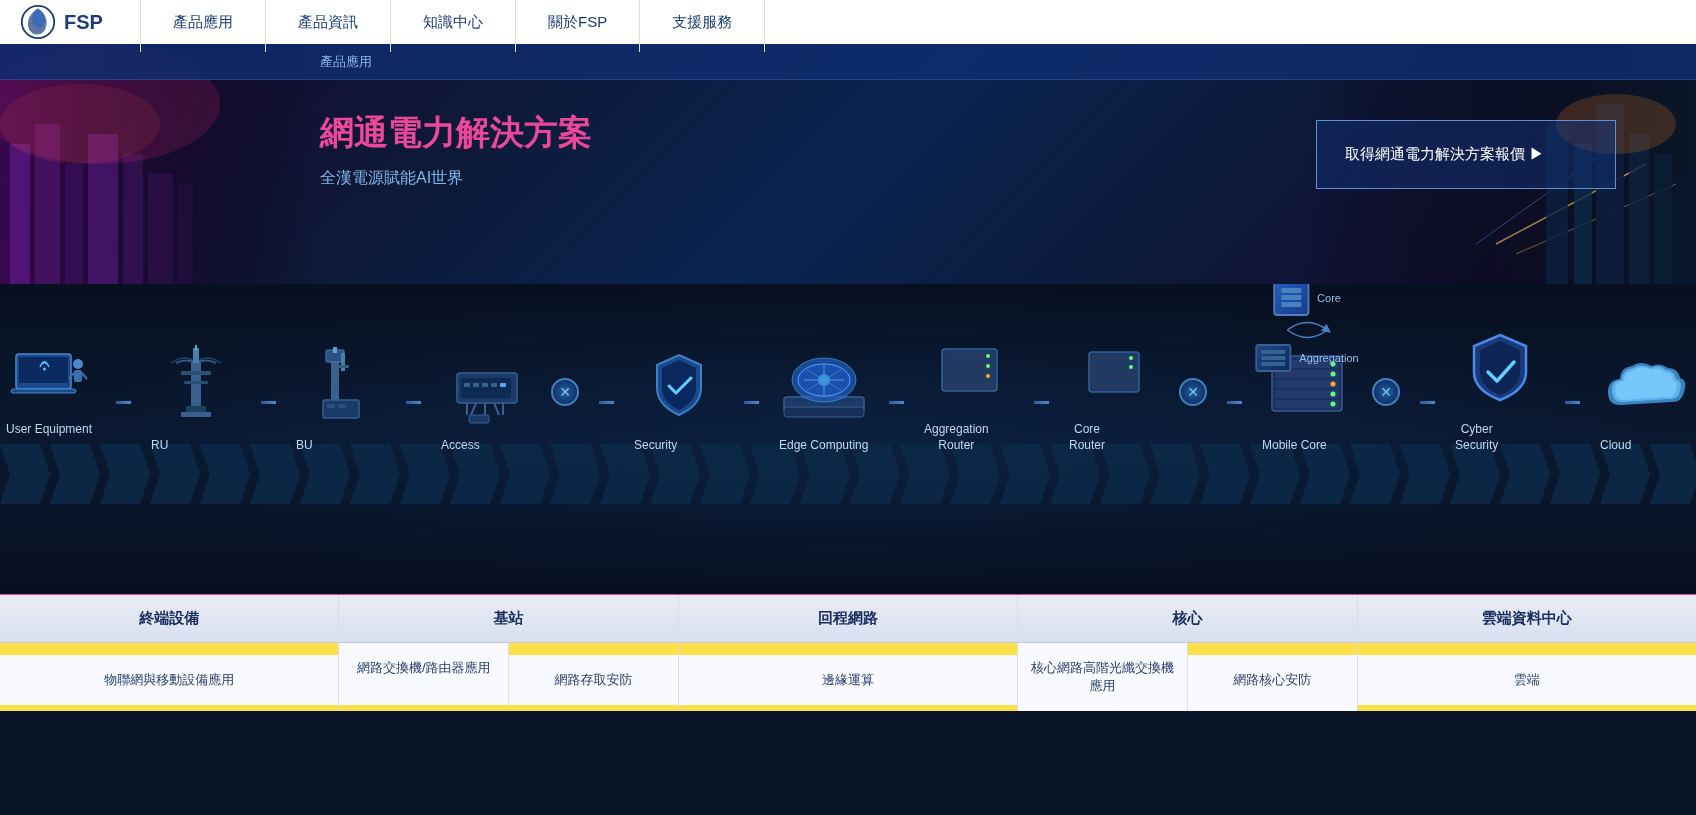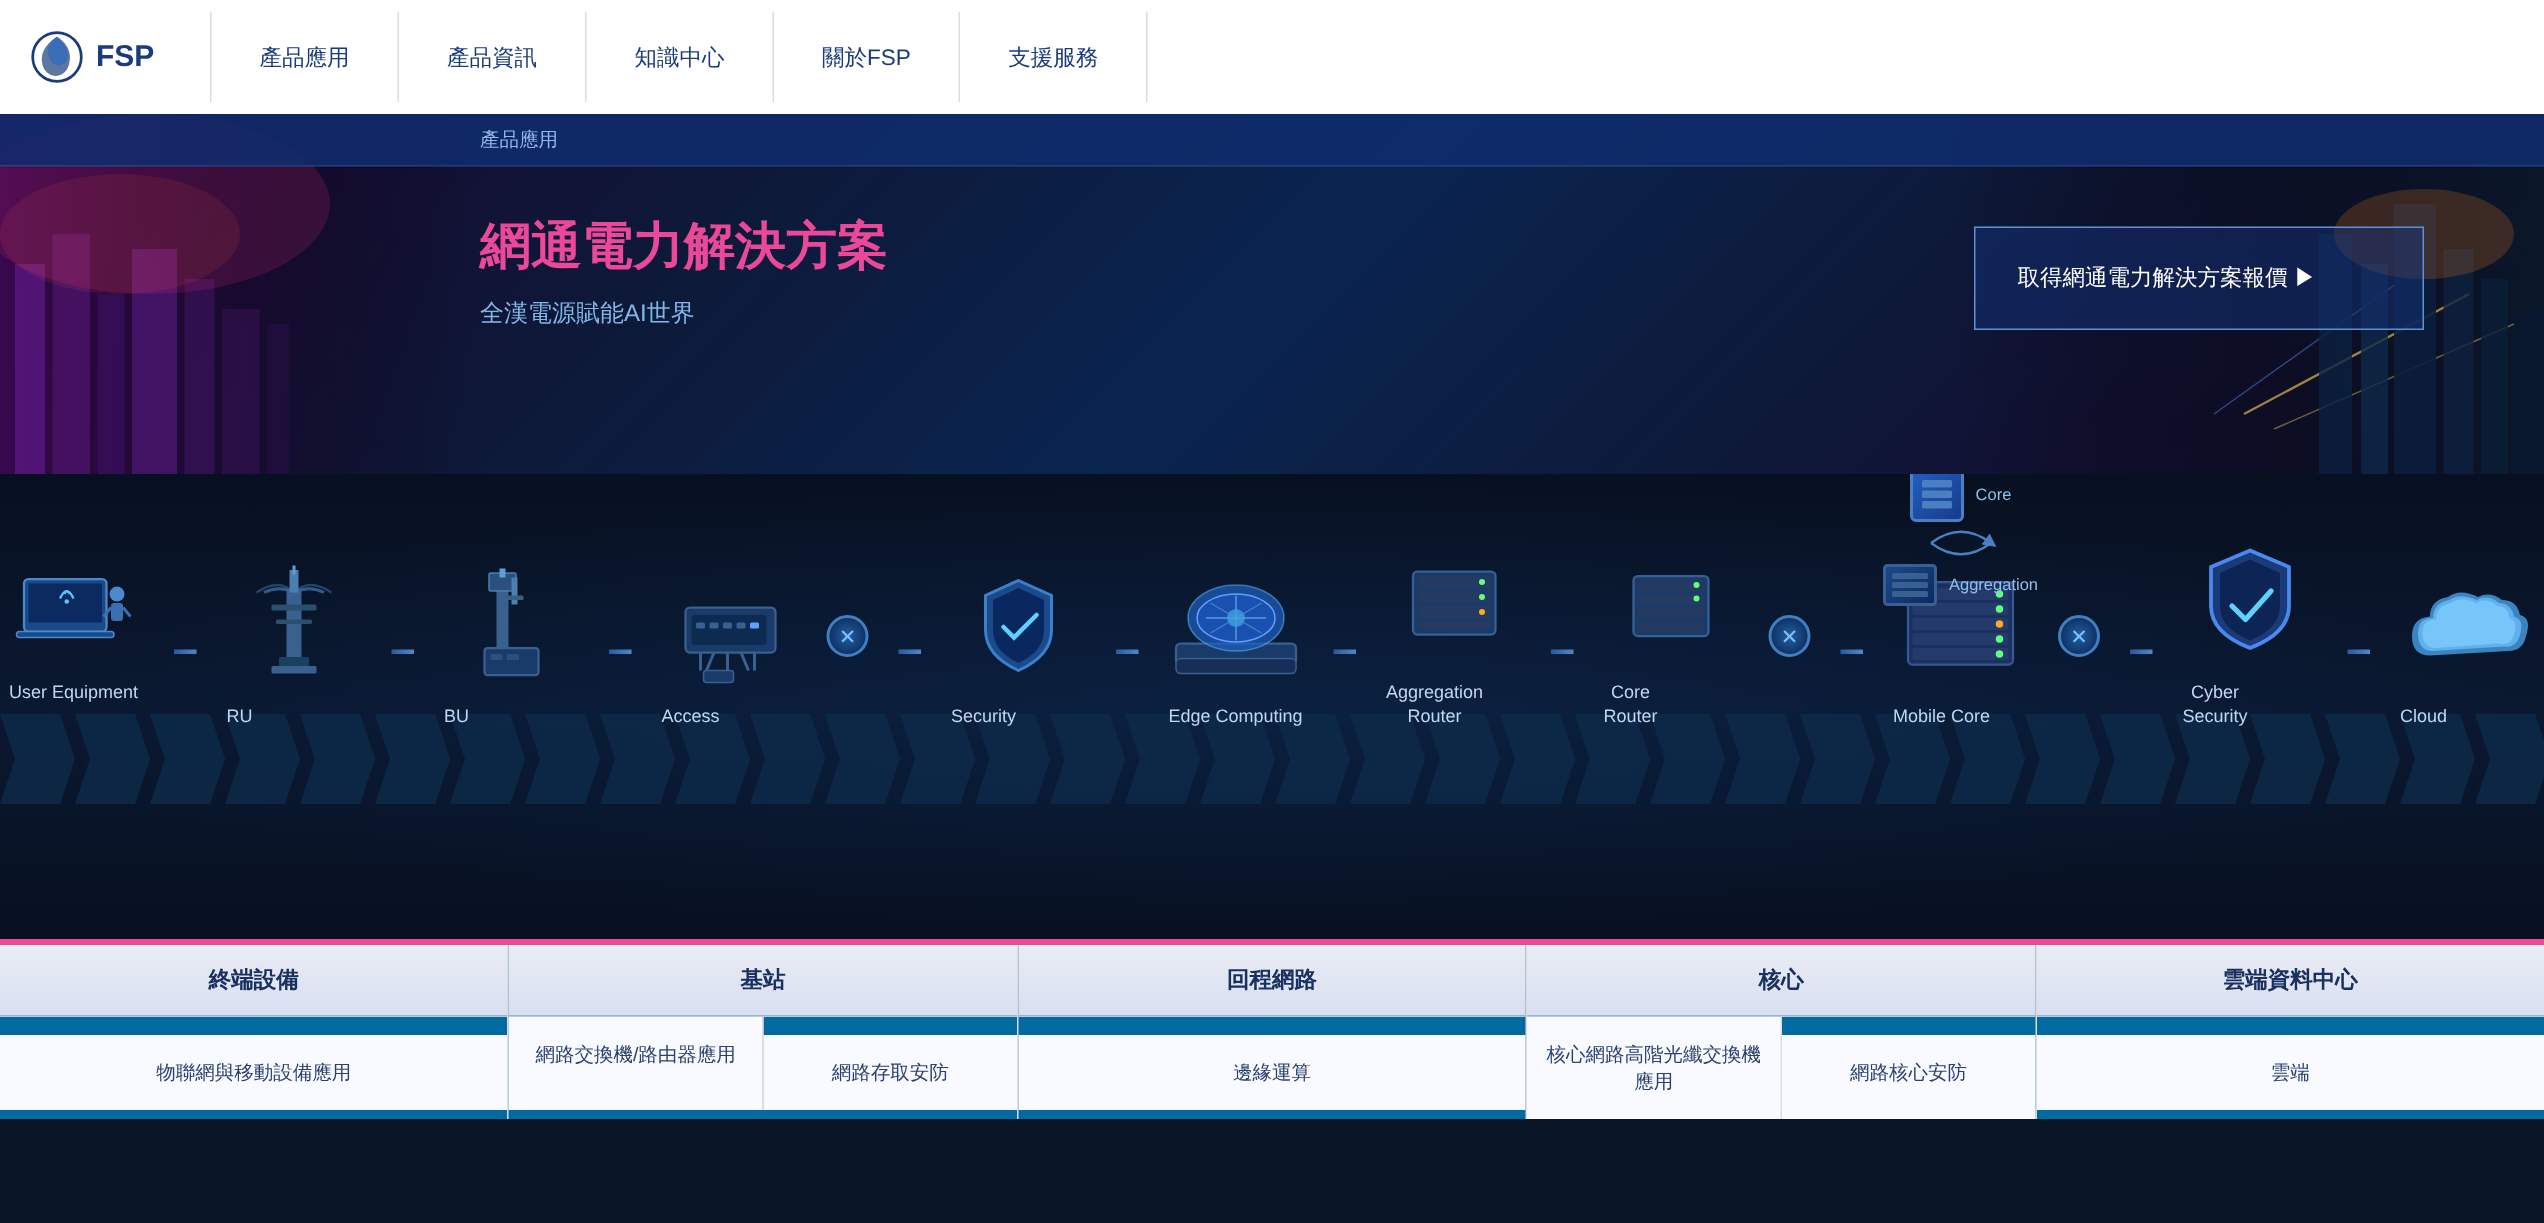--- a/index.html
+++ b/index.html
@@ -3,21 +3,21 @@
   <meta charset="utf-8">
   <style>
     * { margin: 0; padding: 0; box-sizing: border-box; }
     body { font-family: 'Microsoft JhengHei', 'PingFang TC', Arial, sans-serif; background: #0a1628; width: 1696px; overflow-x: hidden; }
 
     
     .navbar {
       background: #fff;
       display: flex;
       align-items: center;
-      height: 76px;
+      height: 44px;
       padding: 0 20px;
       position: relative;
       z-index: 10;
     }
     .logo-area {
       display: flex;
       align-items: center;
       gap: 8px;
       min-width: 120px;
     }
@@ -106,23 +106,23 @@
     .node-label {
       color: #c0d8f0;
       font-size: 12px;
       text-align: center;
       white-space: pre-line;
       line-height: 1.3;
     }
 
     
     .category-section {
-      background: #0369a1;
-      display: flex;
-      border-top: 4px solid #ec4899;
+      background: #fde047;
+      display: flex;
+      border-top: 1px solid #ec4899;
     }
     .category-col {
       flex: 1;
       border-right: 1px solid #ddd;
     }
     .category-col:last-child { border-right: none; }
     .category-tab {
       background: linear-gradient(180deg, #e8ecf4 0%, #d8dff0 100%);
       border-bottom: 1px solid #c0c8d8;
       padding: 14px 10px;

